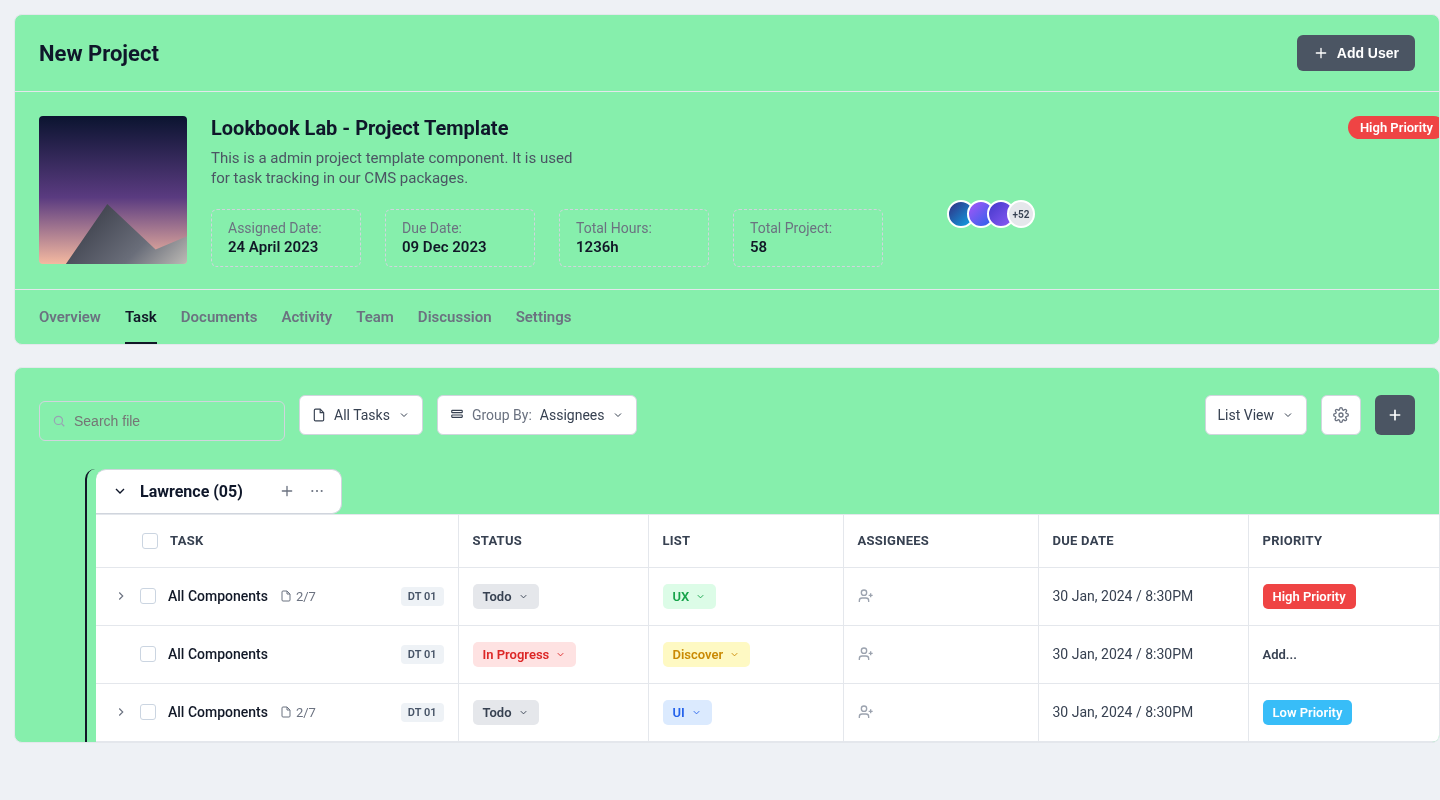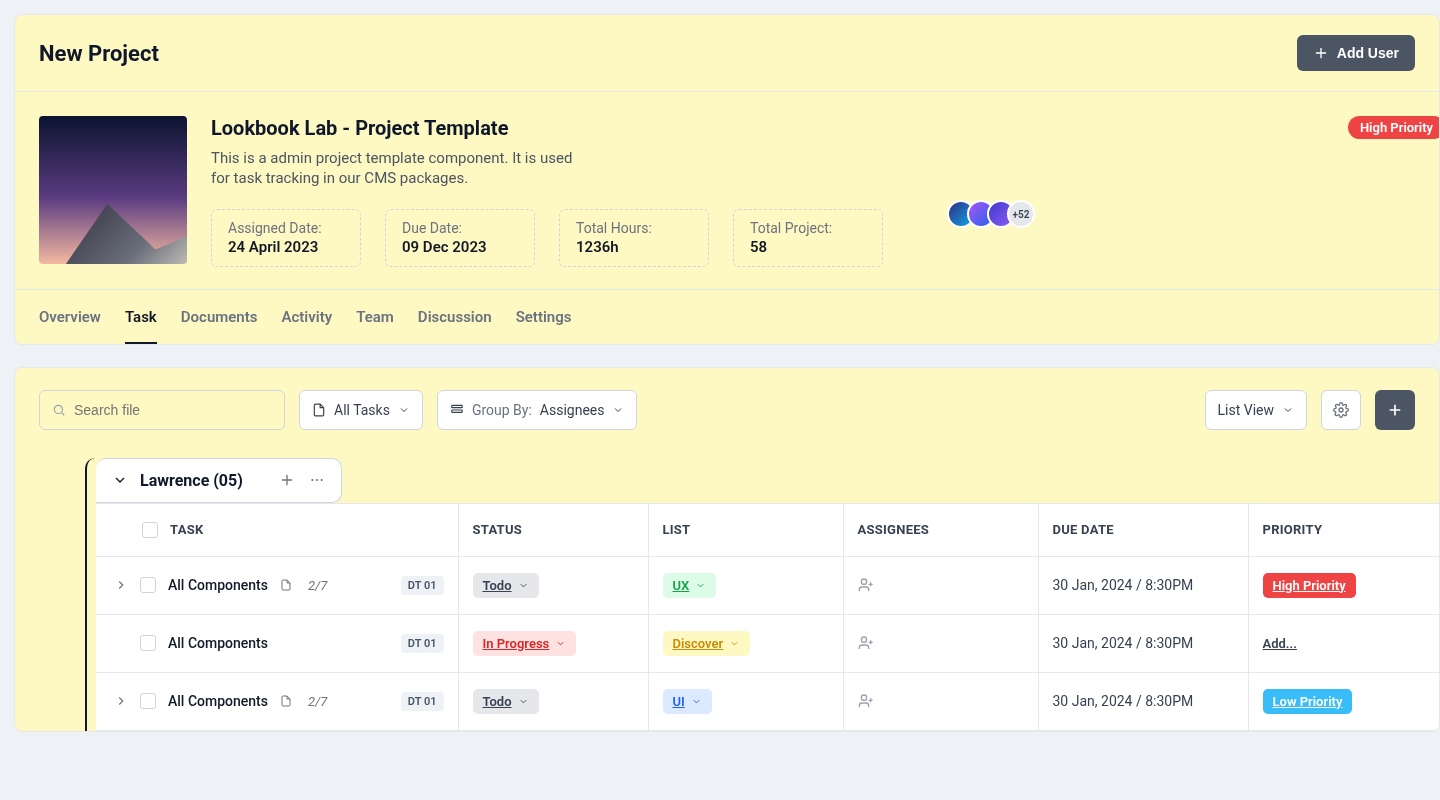--- a/index.html
+++ b/index.html
@@ -6,21 +6,21 @@
   body {
     font-family: -apple-system, BlinkMacSystemFont, "Segoe UI", Roboto, "Helvetica Neue", Arial, sans-serif;
     background: #eef1f5;
     color: #0f172a;
     width: 1440px;
     height: 800px;
     overflow: hidden;
     padding: 14px 0 14px 14px;
   }
   .card {
-    background: #fef9c3;
+    background: #86efac;
     border: 1px solid #e4e7ec;
     border-radius: 8px;
   }
   
   .project-card {
     padding: 0;
     overflow: hidden;
   }
   .project-titlebar {
     display: flex;
@@ -183,20 +183,21 @@
   .search-box {
     display: flex;
     align-items: center;
     gap: 8px;
     border: 1px solid #d0d5dd;
     border-radius: 6px;
     padding: 0 12px;
     height: 40px;
     width: 246px;
     color: #98a2b3;
+    margin-top: 11px;
   }
   .search-box input {
     border: none;
     outline: none;
     font-size: 14px;
     flex: 1;
     color:#111827;
     background: transparent;
   }
   .dropdown {
@@ -319,43 +320,41 @@
   .chk {
     width: 16px; height: 16px;
     border: 1.5px solid #cbd5e1;
     border-radius: 3px;
     flex-shrink: 0;
   }
   .task-name { color:#111827; font-weight:500; }
   .subcount {
     display: inline-flex;
     align-items: center;
-    gap: 16px;
+    gap: 4px;
     color: #6b7280;
     font-size: 13px;
-    font-style: italic;
   }
   .tag-chip {
     font-size: 11px;
     font-weight: 600;
     background: #eef2f6;
     color: #475467;
     border-radius: 4px;
     padding: 3px 7px;
     margin-left: auto;
   }
   .status-pill, .list-pill, .prio-pill {
     display: inline-flex;
     align-items: center;
     gap: 6px;
     font-size: 13px;
     font-weight: 600;
     border-radius: 5px;
     padding: 5px 10px;
-    text-decoration: underline;
   }
   .status-todo     { background:#e5e7eb; color:#374151; }
   .status-progress { background:#fee2e2; color:#dc2626; }
   .list-ux         { background:#dcfce7; color:#16a34a; }
   .list-discover   { background:#fef9c3; color:#ca8a04; }
   .list-ui         { background:#dbeafe; color:#2563eb; }
   .prio-high       { background:#ef4444; color:#fff; }
   .prio-low        { background:#38bdf8; color:#fff; }
   .prio-addlink    { color:#374151; cursor:pointer; }
   .assignee-add {

